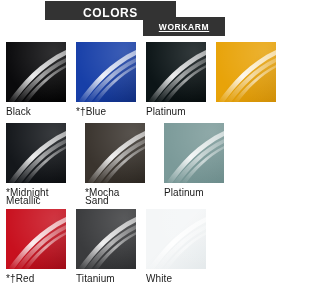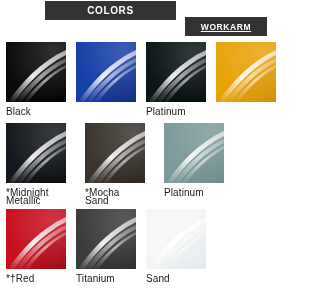--- a/index.html
+++ b/index.html
@@ -30,21 +30,22 @@
     display: flex;
     align-items: center;
     justify-content: center;
     box-sizing: border-box;
   }
   .banner-colors {
     left: 45px;
     top: 1px;
     width: 131px;
     height: 19px;
-    font-size: 10px;
+    font-size: 12px;
+    align-items: flex-end;
   }
   .banner-brand {
     left: 143px;
     top: 17px;
     width: 82px;
     height: 19px;
     font-size: 8.5px;
   }
   .banner-brand .brand-text {
     text-decoration: underline;
@@ -89,21 +90,21 @@
 
   
 </style>
 </head>
 <body>
 
 <div class="header-zone">
   <div class="banner banner-colors" style="background: rgb(51, 51, 51); color: rgb(255, 255, 255);">
     <span>COLORS</span>
   </div>
-  <div class="banner banner-brand" style="background: rgb(51, 51, 51); color: rgb(255, 255, 255); margin-left: 42px;">
+  <div class="banner banner-brand" style="background: rgb(51, 51, 51); color: rgb(255, 255, 255);">
     <span class="brand-text">WORKARM</span>
   </div>
 </div>
 
 <div class="grid">
     <div class="row" style="margin-bottom: 6px;">
       <div class="cell">
         <div class="swatch" style="background: linear-gradient(135deg, rgb(10, 10, 12) 0%, rgb(10, 10, 12) 45%, rgb(0, 0, 0) 100%);">
   <svg class="gloss" viewBox="0 0 60 60" preserveAspectRatio="none" aria-hidden="true">
     <defs>
@@ -148,20 +149,21 @@
         <stop offset="0%" stop-color="#ffffff" stop-opacity="0.16"></stop>
         <stop offset="100%" stop-color="#ffffff" stop-opacity="0"></stop>
       </radialGradient>
     </defs>
     <rect x="0" y="0" width="60" height="60" fill="url(#r-light)"></rect>
     <path d="M2,60 C16,40 34,20 60,8 L60,13 C36,25 20,44 8,60 Z" fill="url(#g-light-a)"></path>
     <path d="M9,60 C22,43 38,26 60,16 L60,20 C40,30 26,46 15,60 Z" fill="url(#g-light-b)"></path>
     <path d="M17,60 C28,46 42,32 60,23 L60,25.5 C44,34 31,48 22,60 Z" fill="url(#g-light-b)"></path>
   </svg>
         </div>
+        <div class="label">*†Blue</div>
       </div>
       <div class="cell">
         <div class="swatch" style="background: linear-gradient(135deg, rgb(12, 21, 23) 0%, rgb(12, 21, 23) 45%, rgb(5, 11, 12) 100%);">
   <svg class="gloss" viewBox="0 0 60 60" preserveAspectRatio="none" aria-hidden="true">
     <defs>
       <linearGradient id="g-light-a" x1="0" y1="1" x2="1" y2="0">
         <stop offset="0%" stop-color="#ffffff" stop-opacity="0"></stop>
         <stop offset="45%" stop-color="#ffffff" stop-opacity="0.92"></stop>
         <stop offset="100%" stop-color="#ffffff" stop-opacity="0.6"></stop>
       </linearGradient>
@@ -367,16 +369,16 @@
         <stop offset="0%" stop-color="#ffffff" stop-opacity="0.16"></stop>
         <stop offset="100%" stop-color="#ffffff" stop-opacity="0"></stop>
       </radialGradient>
     </defs>
     <rect x="0" y="0" width="60" height="60" fill="url(#r-dark)"></rect>
     <path d="M2,60 C16,40 34,20 60,8 L60,13 C36,25 20,44 8,60 Z" fill="url(#g-dark-a)"></path>
     <path d="M9,60 C22,43 38,26 60,16 L60,20 C40,30 26,46 15,60 Z" fill="url(#g-dark-b)"></path>
     <path d="M17,60 C28,46 42,32 60,23 L60,25.5 C44,34 31,48 22,60 Z" fill="url(#g-dark-b)"></path>
   </svg>
         </div>
-        <div class="label">Sand</div>
+        <div class="label">White</div>
       </div>
     </div>
   </div>
 
 </body></html>

